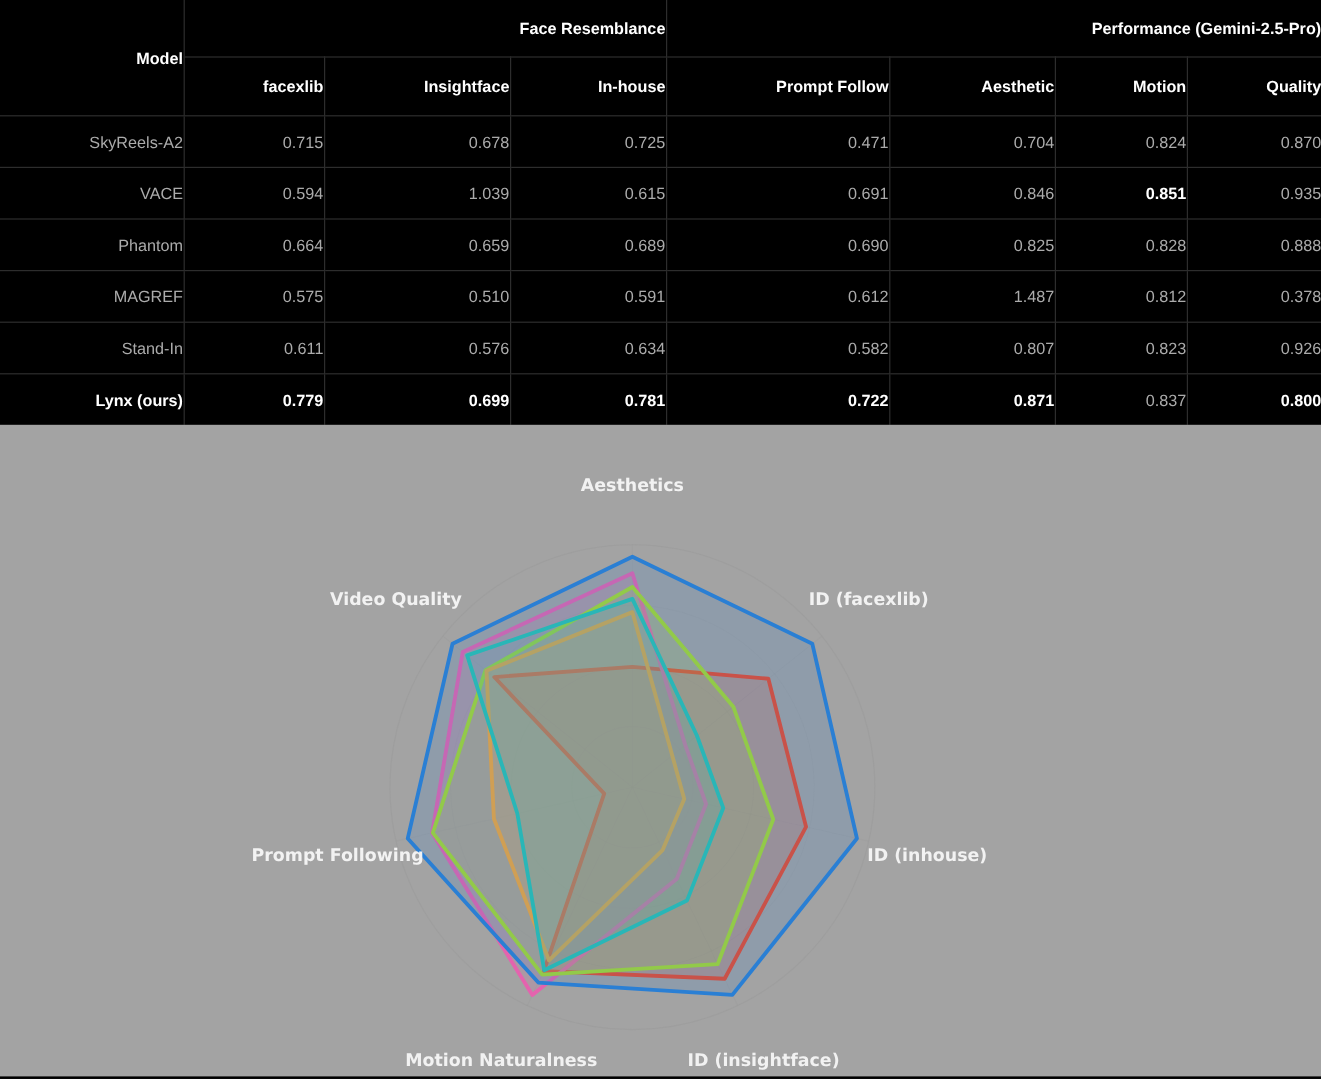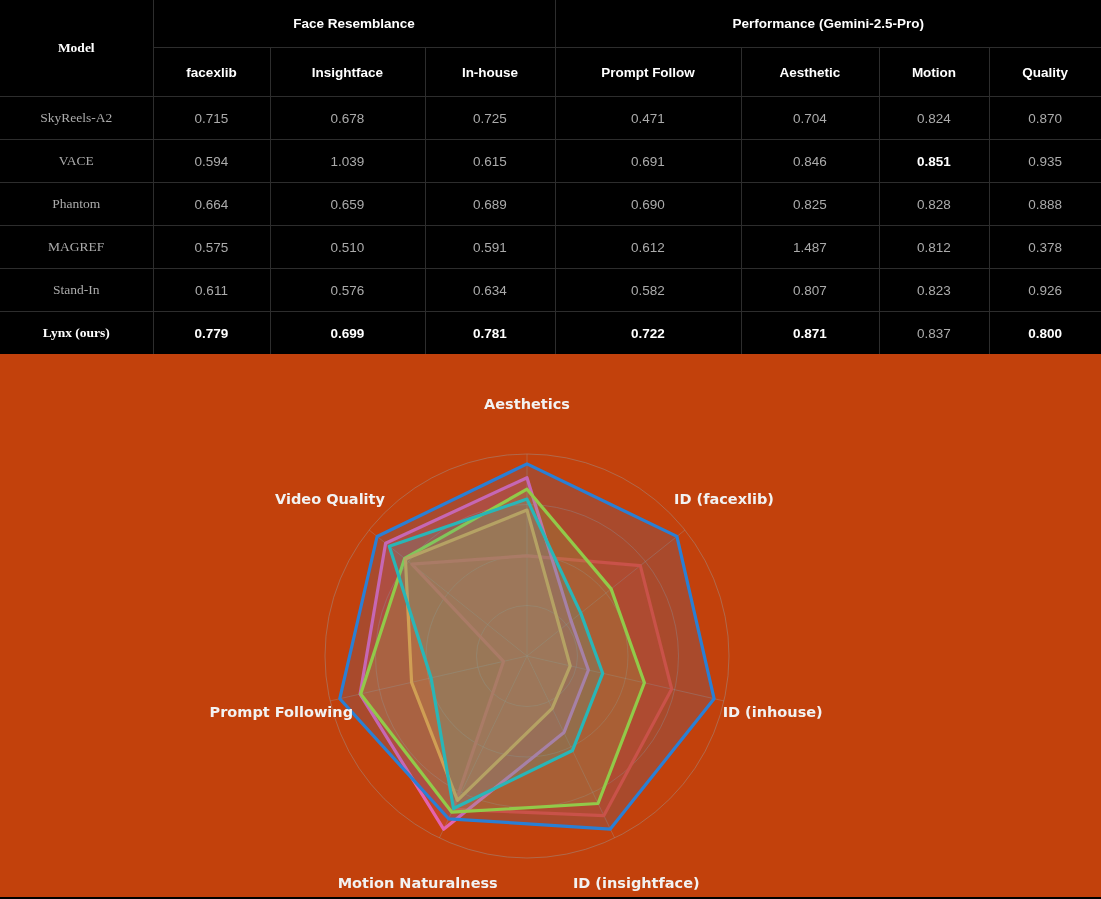--- a/index.html
+++ b/index.html
@@ -2,36 +2,36 @@
 <html><head>
 <meta charset="utf-8">
 <style>
   html,body{margin:0;padding:0;background:#000;}
   body{width:1101px;height:899px;font-family:"Liberation Sans",sans-serif;overflow:hidden;}
   
   table.score{border-collapse:collapse;table-layout:fixed;width:1101px;border-style:hidden;}
   table.score td, table.score th{
     border:1px solid #2d2d2d;
     padding:0;
-    text-align:center;
+    text-align:right;
     vertical-align:middle;
     font-size:13.5px;
     color:#ababab;
     font-weight:400;
     overflow:hidden;
     white-space:nowrap;
   }
   table.score th{color:#ffffff;font-weight:700;}
   tr.group-row th{height:47px;}
   tr.sub-row th{height:48px;}
   tr.data-row td{height:42px;}
-  td.model-cell, th.model-cell{padding-right:46px;font-family:Liberation Serif, serif;}
+  td.model-cell, th.model-cell{padding-right:46px;}
   .b{color:#ffffff !important;font-weight:700 !important;margin-left:36px;}
   
-  .chart-wrap{width:1101px;height:543px;position:relative;background:#c2410c;}
+  .chart-wrap{width:1101px;height:543px;position:relative;background:#a3a3a3;}
   #radar-svg{display:block;}
   #radar-svg text{
     font-family:"DejaVu Sans",sans-serif;
     font-weight:700;
     font-size:14.5px;
     fill:#f2f2f2;
   }
 </style>
 </head>
 <body>

